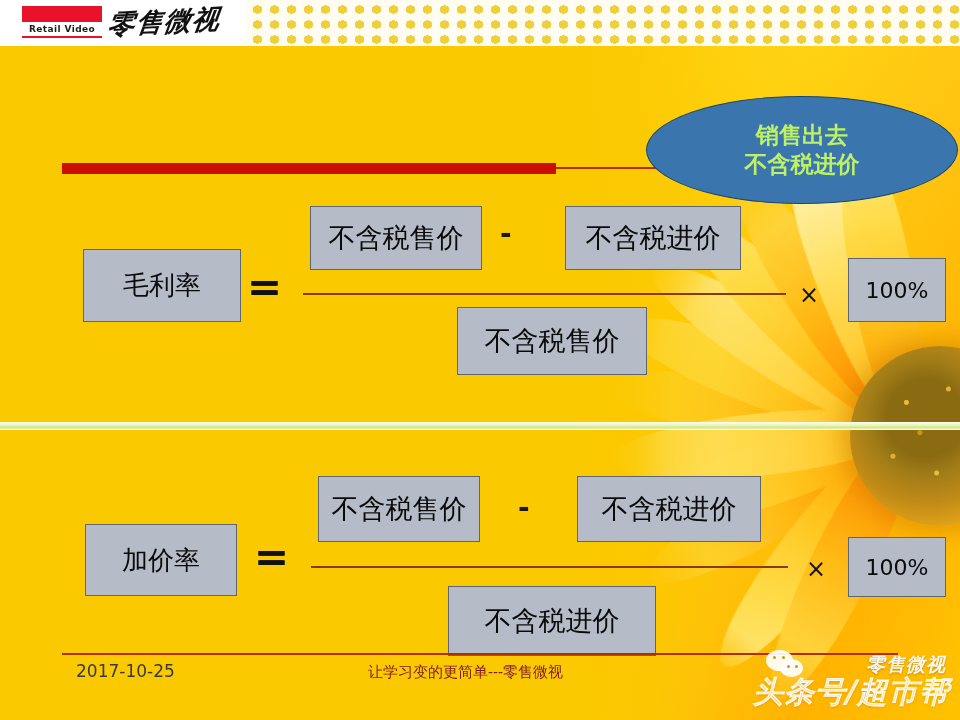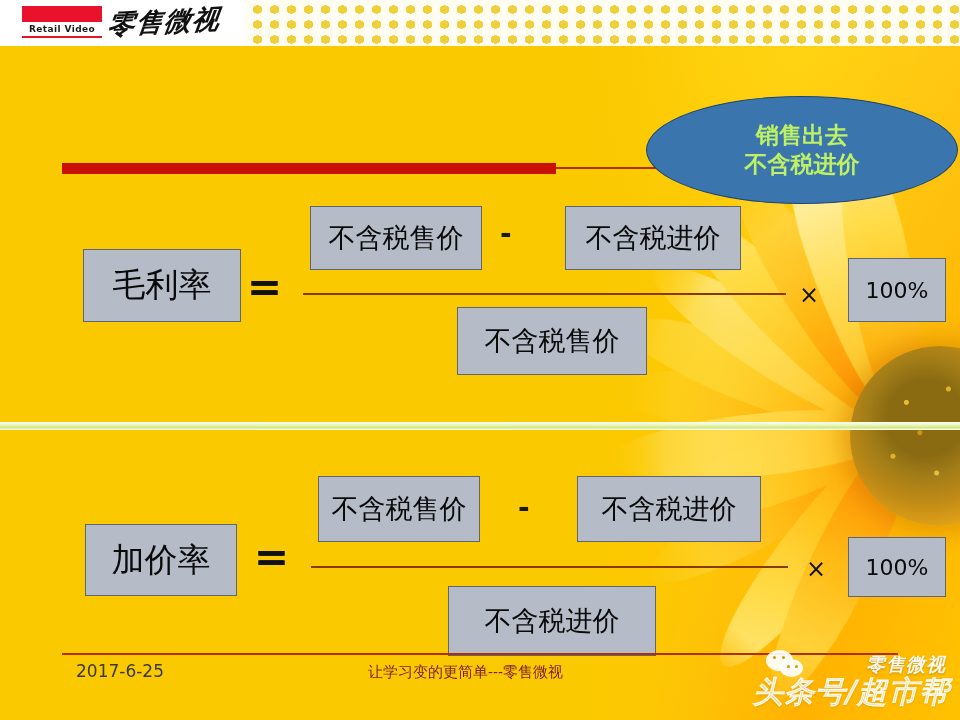--- a/index.html
+++ b/index.html
@@ -125,21 +125,21 @@
     position:absolute;
     background:#B5BCC8;
     border:1px solid #5E6573;
     color:#0A0A0A;
     font-family:"DejaVu Sans","Liberation Sans",sans-serif;
     display:flex;align-items:center;justify-content:center;
     white-space:nowrap;
     margin-left:7px;
   }
   .box.cn{font-size:27px;}
-  .box.lbl{font-size:33px;}
+  .box.lbl{font-size:26px;}
   .box.pct{font-size:22px;}
 
   .eq{
     position:absolute;
     font-family:"DejaVu Sans","Liberation Sans",sans-serif;
     font-size:40px;font-weight:bold;color:#111;line-height:1;
     text-shadow:1.5px 0 0 #111;
   }
   .minus{
     position:absolute;
@@ -272,21 +272,21 @@
   <div class="box cn" style="left:441px;top:586px;width:206px;height:68px;">不含税进价</div>
   <div class="times" style="left:806px;top:557px;">×</div>
   <div class="box pct" style="left:841px;top:537px;width:96px;height:58px;">100%</div>
 
   <div class="callout">
     <div>销售出去</div>
     <div>不含税进价</div>
   </div>
 
   <div class="bottom-line"></div>
-  <div class="footer-date">2017-6-25</div>
+  <div class="footer-date">2017-10-25</div>
   <div class="footer-center">让学习变的更简单---零售微视</div>
 
   <div class="wm">
     <div class="wm-chat">
       <div class="b1"></div>
       <div class="b2"></div>
       <div class="e" style="left:7px;top:6px;"></div>
       <div class="e" style="left:16px;top:6px;"></div>
       <div class="e" style="left:21px;top:15px;"></div>
       <div class="e" style="left:29px;top:15px;"></div>

